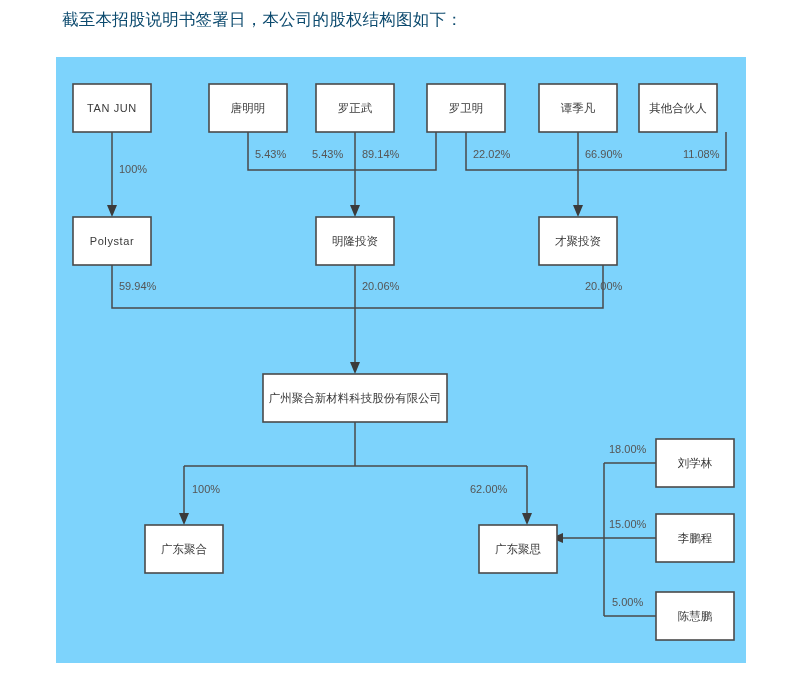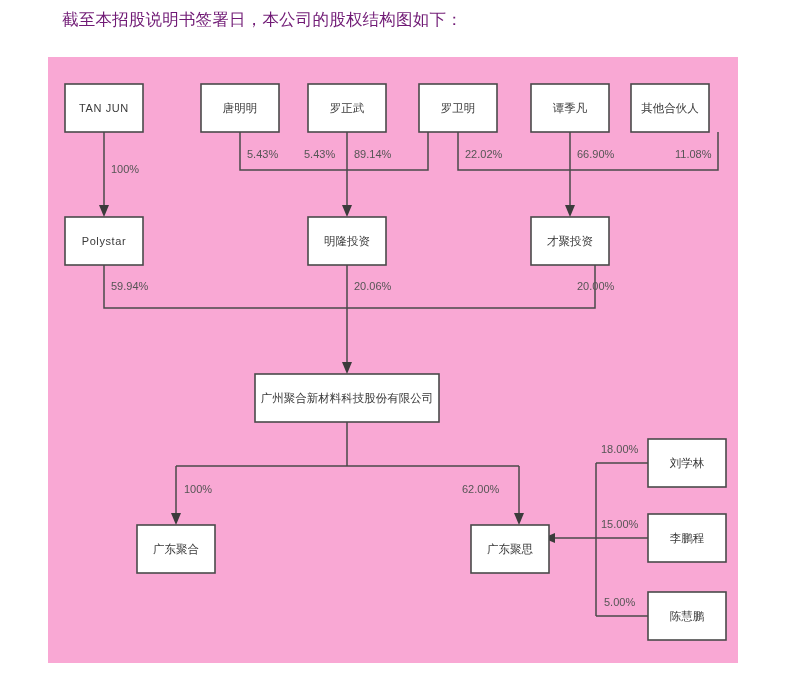--- a/index.html
+++ b/index.html
@@ -13,31 +13,31 @@
     font-family: "Liberation Sans", "DejaVu Sans", sans-serif;
     overflow: hidden;
     position: relative;
   }
   #page-heading {
     position: absolute;
     left: 62px;
     top: 9px;
     font-family: Liberation Sans, sans-serif;
     font-size: 16.5px;
-    color: #701a75;
+    color: #0c4a6e;
     letter-spacing: 0.2px;
     white-space: nowrap;
   }
   #diagram-panel {
     position: absolute;
-    left: 48px;
+    left: 56px;
     top: 57px;
     width: 690px;
     height: 606px;
-    background: #f9a8d4;
+    background: #7dd3fc;
     text-align: right;
   }
   svg#org-chart {
     display: block;
     width: 690px;
     height: 606px;
   }
   .node-box {
     fill: #ffffff;
     stroke: #4a4a4a;

